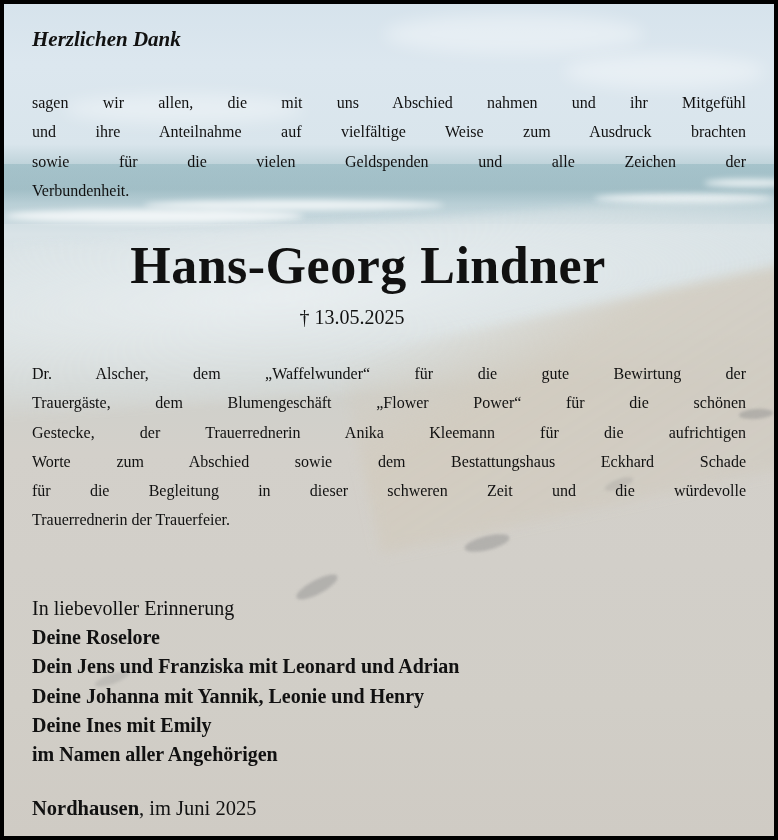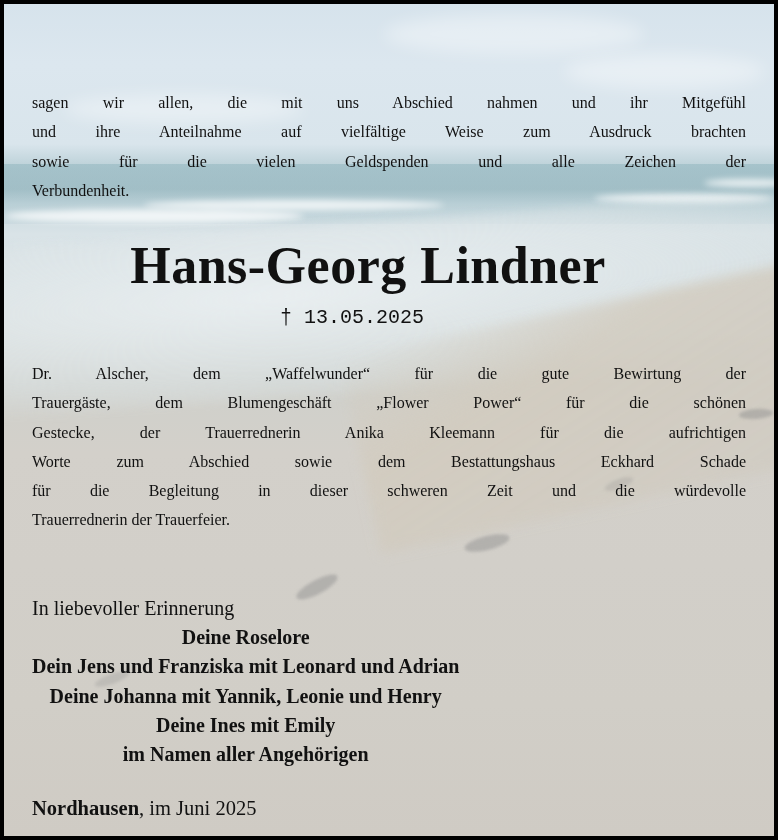--- a/index.html
+++ b/index.html
@@ -66,27 +66,27 @@
     }
     .para .line { display: block; text-align: justify; text-align-last: justify; white-space: nowrap; }
     .para .line.last { text-align-last: left; }
     .name {
       position: absolute; left: 0; width: 728px; top: 232px; text-align: center;
       font-family: "Liberation Serif", serif;
       font-weight: bold; font-size: 52px; letter-spacing: 0.5px;
     }
     .date {
       position: absolute; left: 0; width: 696px; top: 302px; text-align: center;
-      font-family: Liberation Mono, monospace; font-size: 20px;
+      font-family: Liberation Serif, serif; font-size: 20px;
     }
     .signoff {
       position: absolute; left: 28px; top: 590px;
       font-family: "Liberation Serif", serif; font-size: 20px; line-height: 29.2px;
     }
-    .signoff .b { font-weight: bold; display: block; text-align: center; }
+    .signoff .b { font-weight: bold; display: block; }
     .signoff .n { display: block; }
     .place {
       position: absolute; left: 28px; top: 793px;
       font-family: "Liberation Serif", serif; font-size: 20.5px;
     }
     .place .b { font-weight: bold; }
   </style>
 </head>
 <body>
 
@@ -103,20 +103,21 @@
     <div class="wave" style="left:700px;top:175px;width:90px;height:8px;"></div>
     <div class="surf"></div>
     <div class="sand-edge"></div>
     <div class="footprint" style="left:460px;top:532px;transform:rotate(-14deg);"></div>
     <div class="footprint" style="left:290px;top:576px;transform:rotate(-28deg);"></div>
     <div class="footprint" style="left:735px;top:405px;width:34px;height:10px;transform:rotate(-4deg);"></div>
     <div class="footprint" style="left:600px;top:475px;width:30px;height:10px;transform:rotate(-20deg);opacity:0.5;"></div>
     <div class="footprint" style="left:90px;top:670px;width:36px;height:10px;transform:rotate(-20deg);opacity:0.6;"></div>
 
     <div class="content">
+      <div class="heading">Herzlichen Dank</div>
 
       <div class="para" style="top:84px;">
         <span class="line">sagen wir allen, die mit uns Abschied nahmen und ihr Mitgefühl</span>
         <span class="line">und ihre Anteilnahme auf vielfältige Weise zum Ausdruck brachten</span>
         <span class="line">sowie für die vielen Geldspenden und alle Zeichen der</span>
         <span class="line last">Verbundenheit.</span>
       </div>
 
       <div class="name">Hans-Georg Lindner</div>
       <div class="date">† 13.05.2025</div>

